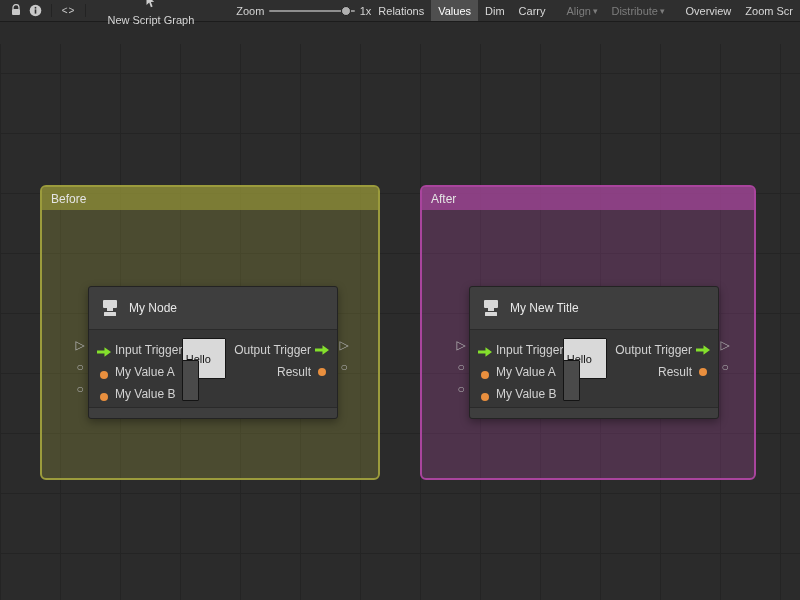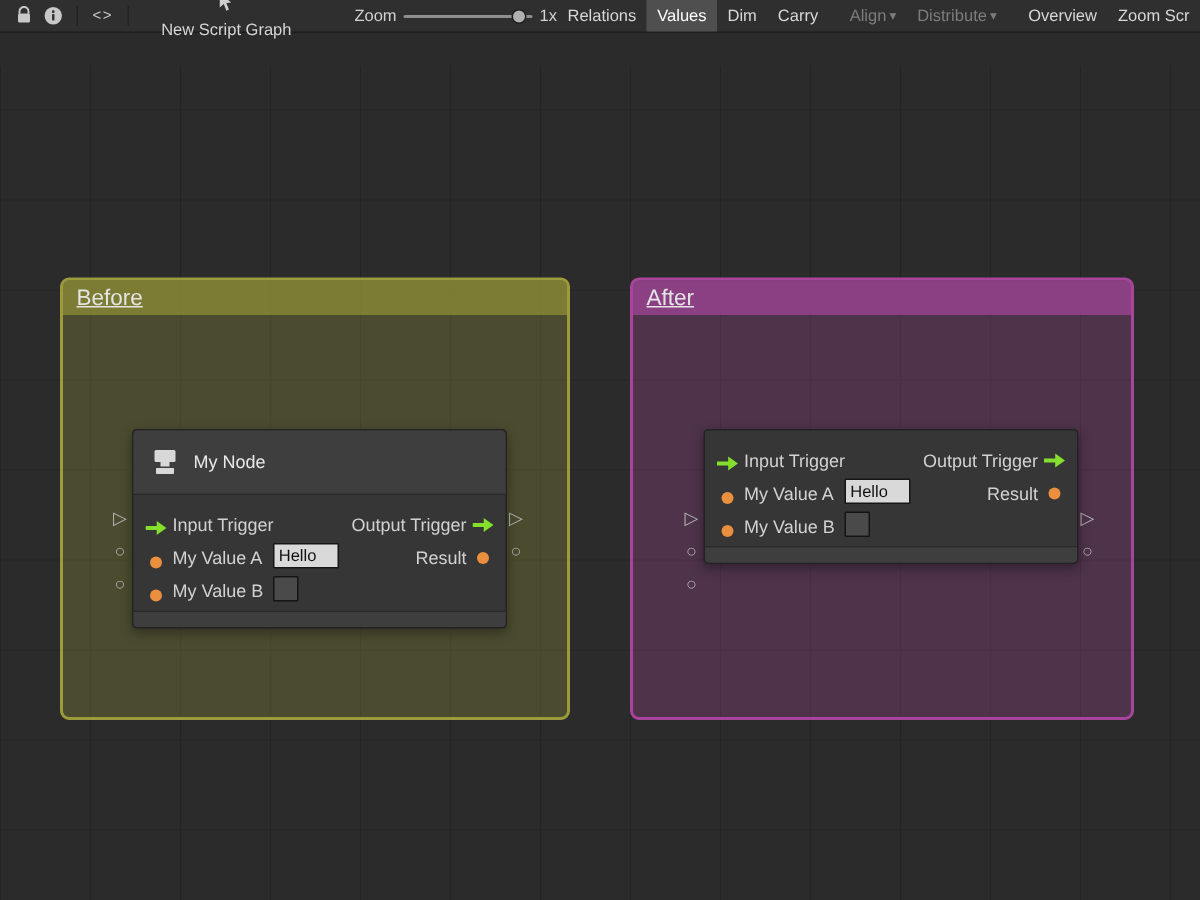--- a/index.html
+++ b/index.html
@@ -41,42 +41,42 @@
       linear-gradient(to bottom,#242424 1px,transparent 1px),
       linear-gradient(to right,#242424 1px,transparent 1px);
     background-size:60px 60px,60px 60px;
     background-position:0 29px,0 0;}
   
   .group{position:absolute;border-radius:6px;border:2px solid;box-sizing:border-box;}
   .group.before{left:40px;top:141px;width:340px;height:295px;
     border-color:var(--before_border,#9b9b3c);background:var(--before_body,rgba(150,150,60,0.30));}
   .group.after{left:420px;top:141px;width:336px;height:295px;
     border-color:var(--after_border,#a9449d);background:var(--after_body,rgba(160,70,150,0.30));}
-  .group-header{height:23px;display:flex;align-items:center;padding:0 9px;font-size:15px;color:#e4e4e4;border-radius:3px 3px 0 0;text-decoration:underline;}
+  .group-header{height:23px;display:flex;align-items:center;padding:0 9px;font-size:12px;color:#e4e4e4;border-radius:3px 3px 0 0;}
   .group.before .group-header{background:var(--before_header,rgba(140,140,55,0.75));}
   .group.after .group-header{background:var(--after_header,rgba(160,70,150,0.75));}
   
   .node-wrap{position:absolute;width:280px;height:132px;}
   .conn{position:absolute;left:0;width:16px;text-align:center;font-size:12px;line-height:14px;color:#b4b4b4;cursor:default;}
   .conn.r{left:auto;right:0;}
   .node{position:absolute;left:16px;top:0;width:248px;background:#363636;border:1px solid #232323;border-radius:3px;
     box-shadow:0 3px 8px rgba(0,0,0,0.35);}
   .node-header{height:42px;background:#3e3e3e;border-bottom:1px solid #2a2a2a;display:flex;align-items:center;gap:8px;
     padding:0 10px;border-radius:3px 3px 0 0;}
   .node-title{font-size:12px;color:#e8e8e8;}
   .node-icon{width:22px;height:22px;display:flex;align-items:center;justify-content:center;}
   .node-rows{padding:5px 0 4px;}
   .row{height:22px;display:flex;align-items:flex-end;padding:0 6px;font-size:12px;color:#d2d2d2;}
   .picon{width:18px;display:flex;align-items:center;justify-content:center;}
   .plabel{margin:0 2px;}
   .rside{margin-left:auto;display:flex;align-items:center;}
   .dot{width:8px;height:8px;border-radius:50%;background:var(--value_orange,#e98f3e);}
   .arrow{color:var(--trigger_green,#84e02c);display:flex;}
   .field{margin-left:5px;height:15px;background:#d9d9d9;border:1px solid #161616;border-radius:1px;color:#111;
-    font-size:11px;padding:0 3px;width:36px;font-family:inherit;box-sizing:content-box;}
+    font-size:11px;padding:12px 3px;width:36px;font-family:inherit;box-sizing:content-box;}
   .field.small{width:9px;background:#4a4a4a;border-color:#141414;color:#ddd;}
   .node-footer{height:10px;background:#3e3e3e;border-top:1px solid #2a2a2a;border-radius:0 0 3px 3px;margin-top:2px;}
   svg{display:block;}
 </style>
 </head>
 <body>
 
 <div class="app">
 
 
@@ -203,20 +203,30 @@
         <span>After</span>
       </div>
       <div class="node-wrap" style="left:31px;top:99px;">
         <span class="conn" style="top:52px;">▷</span>
         <span class="conn" style="top:74px;">○</span>
         <span class="conn" style="top:96px;">○</span>
         <span class="conn r" style="top:52px;">▷</span>
         <span class="conn r" style="top:74px;">○</span>
 
         <div class="node">
+          <div class="node-header">
+            <span class="node-icon">
+              <svg width="22" height="22" viewBox="0 0 22 22" fill="#d8d8d8">
+                <rect x="4" y="3" width="14" height="8" rx="1"></rect>
+                <rect x="8" y="11" width="6" height="3"></rect>
+                <rect x="5" y="15" width="12" height="4" rx="0.5"></rect>
+              </svg>
+            </span>
+            <span class="node-title">My New Title</span>
+          </div>
           <div class="node-rows">
             <div class="row">
               <span class="picon arrow">
                 <svg width="14" height="10" viewBox="0 0 15 10" fill="currentColor">
                     <path d="M0 3.5 H8 V0 L15 5 L8 10 V6.5 H0 Z"></path>
                   </svg>
               </span>
               <span class="plabel">Input Trigger</span>
               <span class="rside">
                 <span class="plabel">Output Trigger</span>

